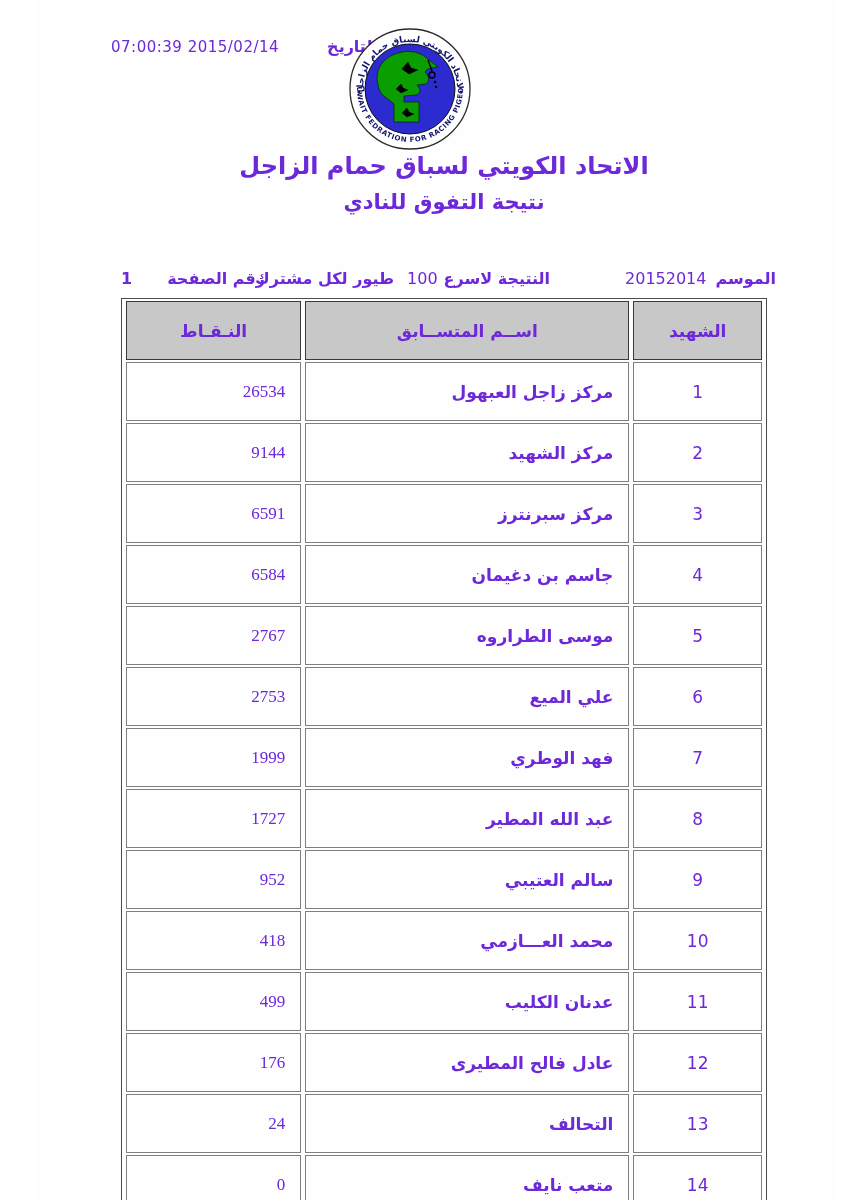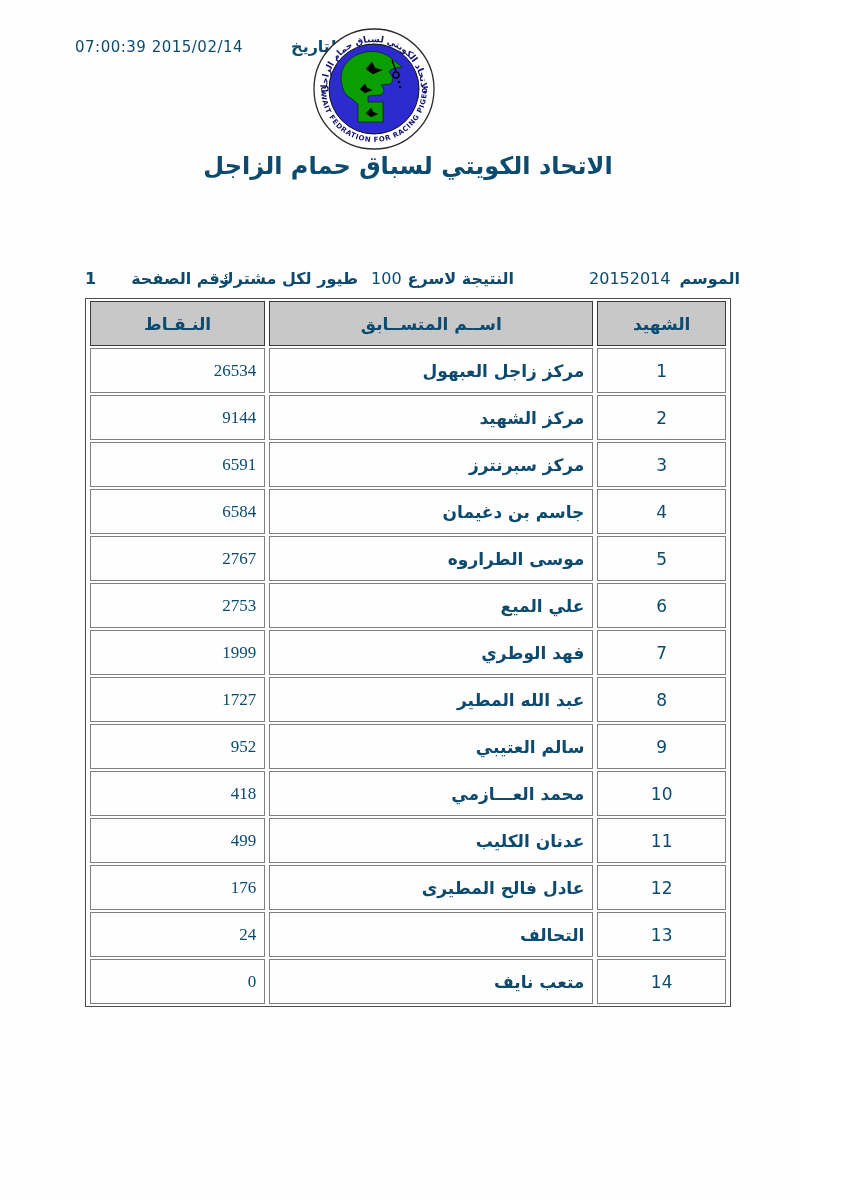--- a/index.html
+++ b/index.html
@@ -1,19 +1,19 @@
 <!DOCTYPE html>
 <html lang="ar"><head>
 <meta charset="utf-8">
 <style>
   html,body { margin:0; padding:0; background:#ffffff; }
   .page {
     position:relative; width:800px; height:1200px;
     background:#fefefe; overflow:hidden;
-    font-family:"DejaVu Sans", sans-serif; color:#0c4a6e;
+    font-family:"DejaVu Sans", sans-serif; color:#6d28d9;margin-left:36px;
   }
   
   .date-line {
     position:absolute; top:37px; left:75px;
     display:flex; align-items:baseline; gap:48px;
     font-size:15px; white-space:nowrap;
   }
   .date-line .value { direction:ltr; letter-spacing:0.5px; }
   .date-line .label { font-weight:bold; font-size:16px; }
   
@@ -37,21 +37,21 @@
   .grp-page .num { font-weight:bold; }
   
   table.results {
     position:absolute; top:298px; left:85px; width:646px;
     border-collapse:separate; border-spacing:4px 2px;
     direction:rtl; table-layout:fixed;
     border:1px solid #4c4c4c; background:transparent;
   }
   table.results th, table.results td {
     border:1px solid #7f7f7f; height:27px; vertical-align:middle;
-    padding:8px; overflow:hidden; white-space:nowrap;
+    padding:15px; overflow:hidden; white-space:nowrap;
   }
   table.results th {
     background:#c8c8c8; border-color:#3a3a3a;
     font-weight:bold; font-size:17px; text-align:center;
   }
   col.c-serial { width:127px; }
   col.c-name   { width:320px; }
   col.c-points { width:173px; }
   td.col-serial { text-align:center; font-size:17px; }
   td.col-name   { padding-right:17px; font-size:17px; font-weight:bold; }
@@ -88,20 +88,21 @@
       </text>
       <text font-size="7" font-weight="bold" letter-spacing="0.6" fill="#14146e">
         <textPath href="#arcBot" startOffset="50%" text-anchor="middle">KUWAIT FEDRATION FOR RACING PIGEON</textPath>
       </text>
       <circle cx="11" cy="65" r="1.6" fill="#14146e"></circle>
       <circle cx="113" cy="65" r="1.6" fill="#14146e"></circle>
     </svg>
   </div>
 
   <div class="title1">الاتحاد الكويتي لسباق حمام الزاجل</div>
+  <div class="title2">نتيجة التفوق للنادي</div>
 
   <div class="info">
     <div class="grp grp-season">
       <span class="lbl">الموسم</span>
       <span class="num">20152014</span>
     </div>
     <div class="grp grp-result">
       <span class="sentence">
         <span class="lbl">النتيجة لاسرع</span>
         <span class="num">100</span>

